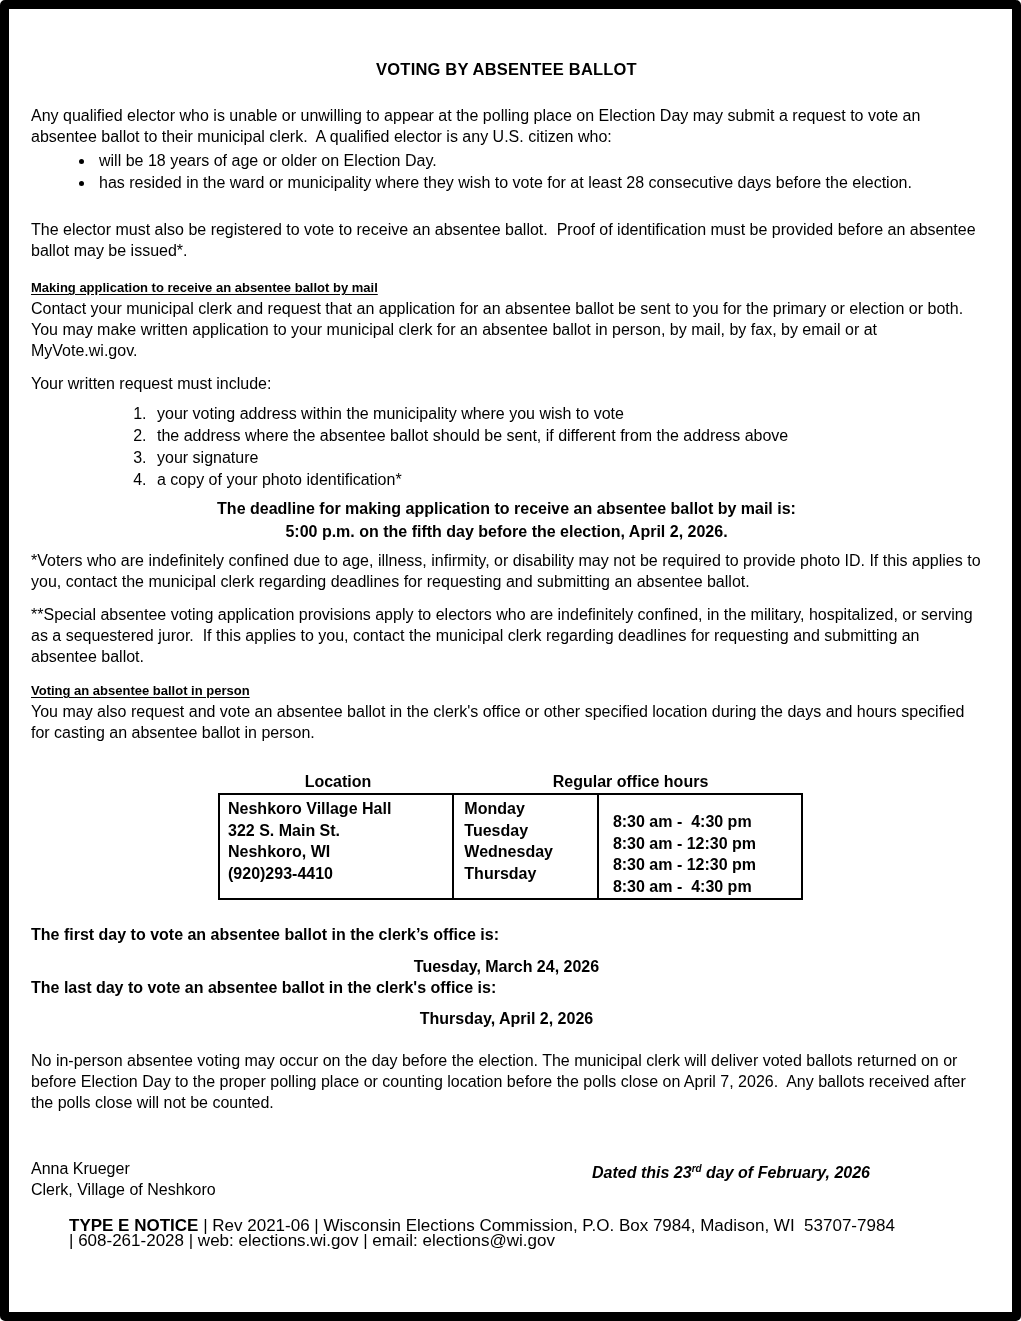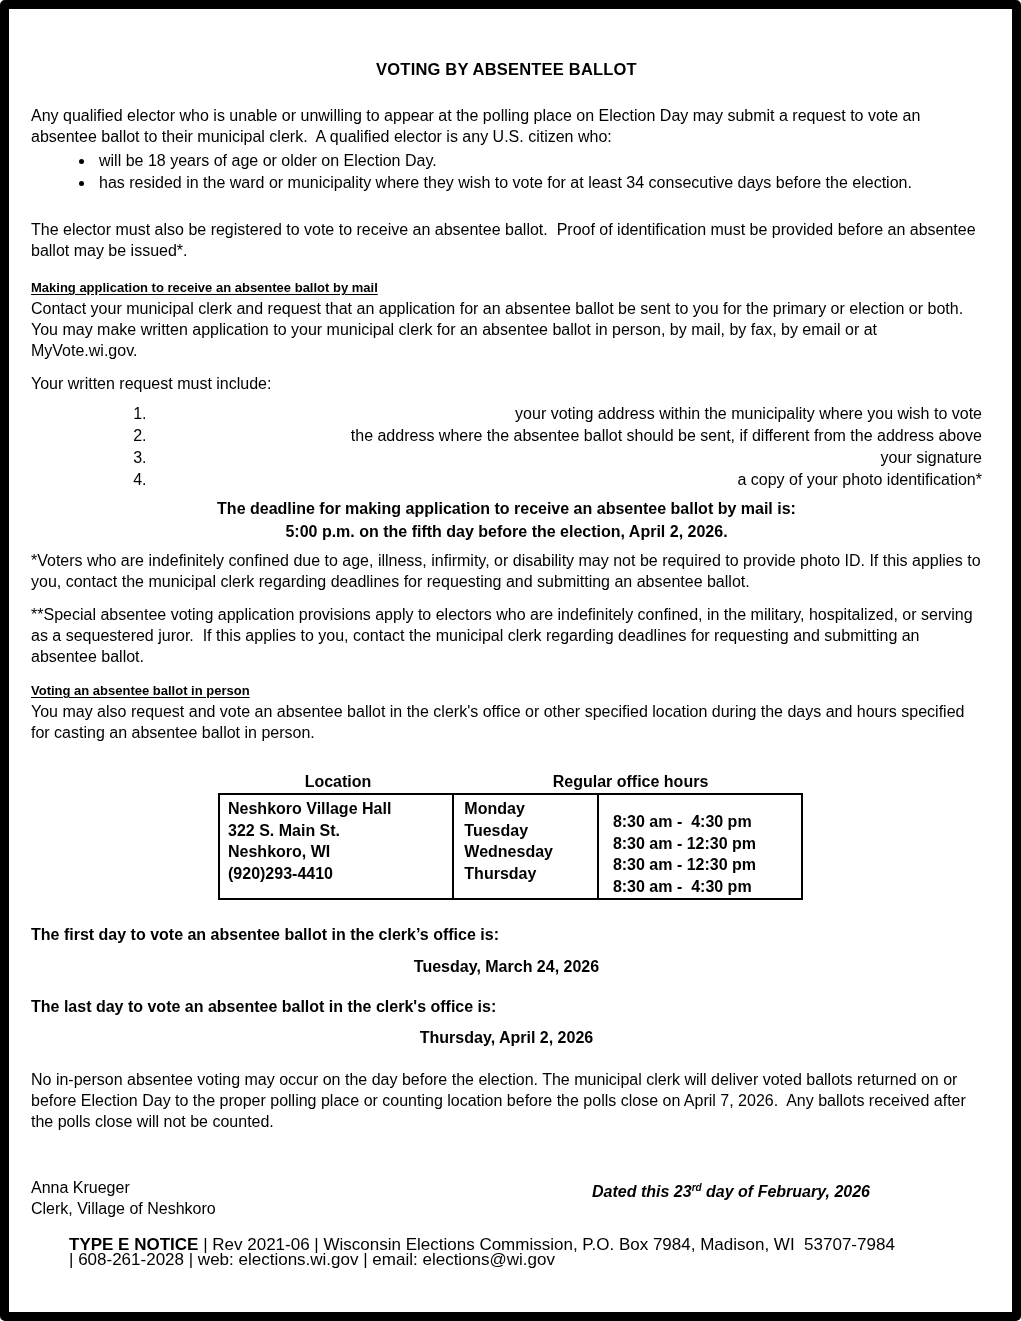--- a/index.html
+++ b/index.html
@@ -15,39 +15,39 @@
   }
   p { margin: 0; white-space: pre-wrap; }
   .doc-title { font-weight: bold; font-size: 16.5px; text-align: center; margin: 0 0 25px 0; letter-spacing: 0.2px; }
   .bullets { margin: 3px 0 0 0; padding-left: 64px; }
   .bullets li { padding-left: 4px; margin-bottom: 1px; }
   .registered { margin-top: 26px; }
   .section-heading { font-size: 13px; font-weight: bold; text-decoration: underline; text-underline-offset: 2px; margin: 16px 0 0 0; }
   .heading-2 { margin-top: 13px; }
   .include { margin-top: 12px; }
   .numbered { margin: 9px 0 0 0; padding-left: 120px; }
-  .numbered li { padding-left: 6px; margin-bottom: 1px; text-align: right; }
+  .numbered li { padding-left: 6px; margin-bottom: 1px; }
   .deadline { font-weight: bold; text-align: center; }
   .deadline-1 { margin-top: 8px; }
   .deadline-2 { margin-top: 2px; }
   .note-1 { margin-top: 8px; }
   .note-2 { margin-top: 12px; }
   .office-table { margin: 28px 0 0 187px; font-weight: bold; }
   .office-headers { display: flex; }
   .hdr-loc { width: 240px; text-align: center; }
   .hdr-hours { width: 345px; text-align: center; }
   .office-box { display: flex; border: 2px solid #000; width: 585px; margin-top: 1px; }
   .loc-cell { width: 240px; border-right: 2px solid #000; padding: 3px 6px 14px 8px; }
   .days-cell { width: 148px; border-right: 2px solid #000; padding: 3px 0 10px 10px; }
   .times-cell { width: 207px; padding: 16px 0 0 14px; }
   .times-cell .line { white-space: pre; }
   .office-box .line { height: 21.5px; }
   .day-label { font-weight: bold; }
   .day-label.first { margin-top: 24px; }
-  .day-label.last { margin-top: 19px; }
+  .day-label.last { }
   .day-value { font-weight: bold; text-align: center; }
   .day-value.first { margin-top: 11px; }
   .day-value.last { margin-top: 10px; }
   .closing { margin-top: 21px; }
   .sig-row { display: flex; align-items: flex-start; margin-top: 45px; }
   .sig-block div { line-height: 21px; }
   .dated { margin-left: auto; margin-right: 112px; font-style: italic; font-weight: bold; }
   .dated sup { font-size: 10px; }
   .footer { margin: 18px 0 0 38px; width: 832px; font-size: 17px; line-height: 15px; white-space: pre-wrap; }
   .footer-bold { font-weight: bold; }
@@ -57,21 +57,21 @@
 
 <div class="page">
   <div class="content">
 
     <h1 class="doc-title">VOTING BY ABSENTEE BALLOT</h1>
 
     <p class="intro-p1">Any qualified elector who is unable or unwilling to appear at the polling place on Election Day may submit a request to vote an absentee ballot to their municipal clerk.  A qualified elector is any U.S. citizen who:</p>
 
     <ul class="bullets">
       <li>will be 18 years of age or older on Election Day.</li>
-      <li>has resided in the ward or municipality where they wish to vote for at least 34 consecutive days before the election.</li>
+      <li>has resided in the ward or municipality where they wish to vote for at least 28 consecutive days before the election.</li>
     </ul>
 
     <p class="registered">The elector must also be registered to vote to receive an absentee ballot.  Proof of identification must be provided before an absentee ballot may be issued*.</p>
 
     <h2 class="section-heading">Making application to receive an absentee ballot by mail</h2>
     <p>Contact your municipal clerk and request that an application for an absentee ballot be sent to you for the primary or election or both.  You may make written application to your municipal clerk for an absentee ballot in person, by mail, by fax, by email or at MyVote.wi.gov.</p>
 
     <p class="include">Your written request must include:</p>
 
     <ol class="numbered">

